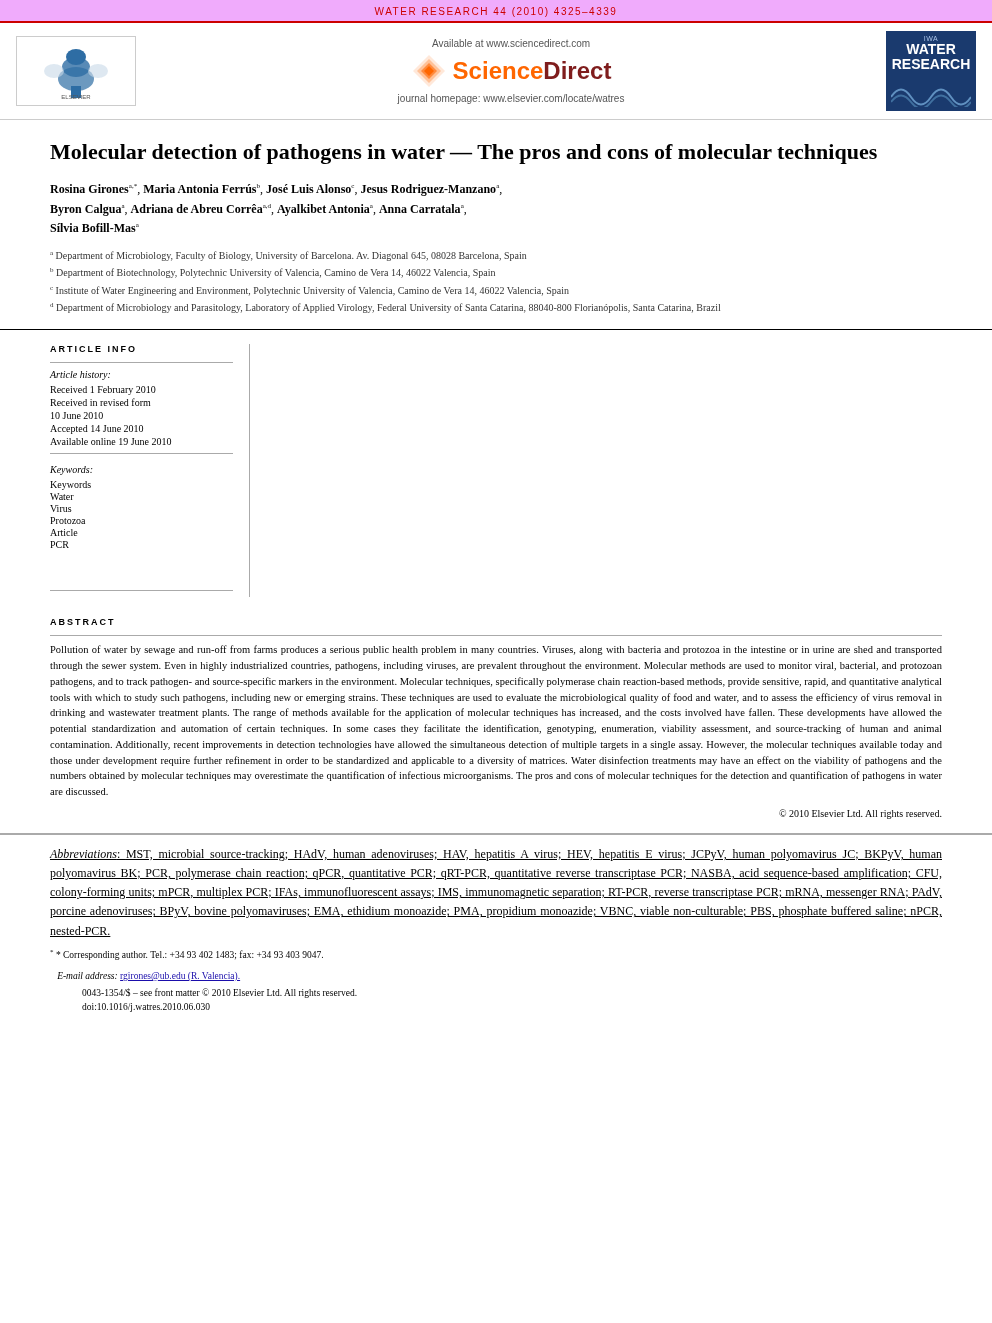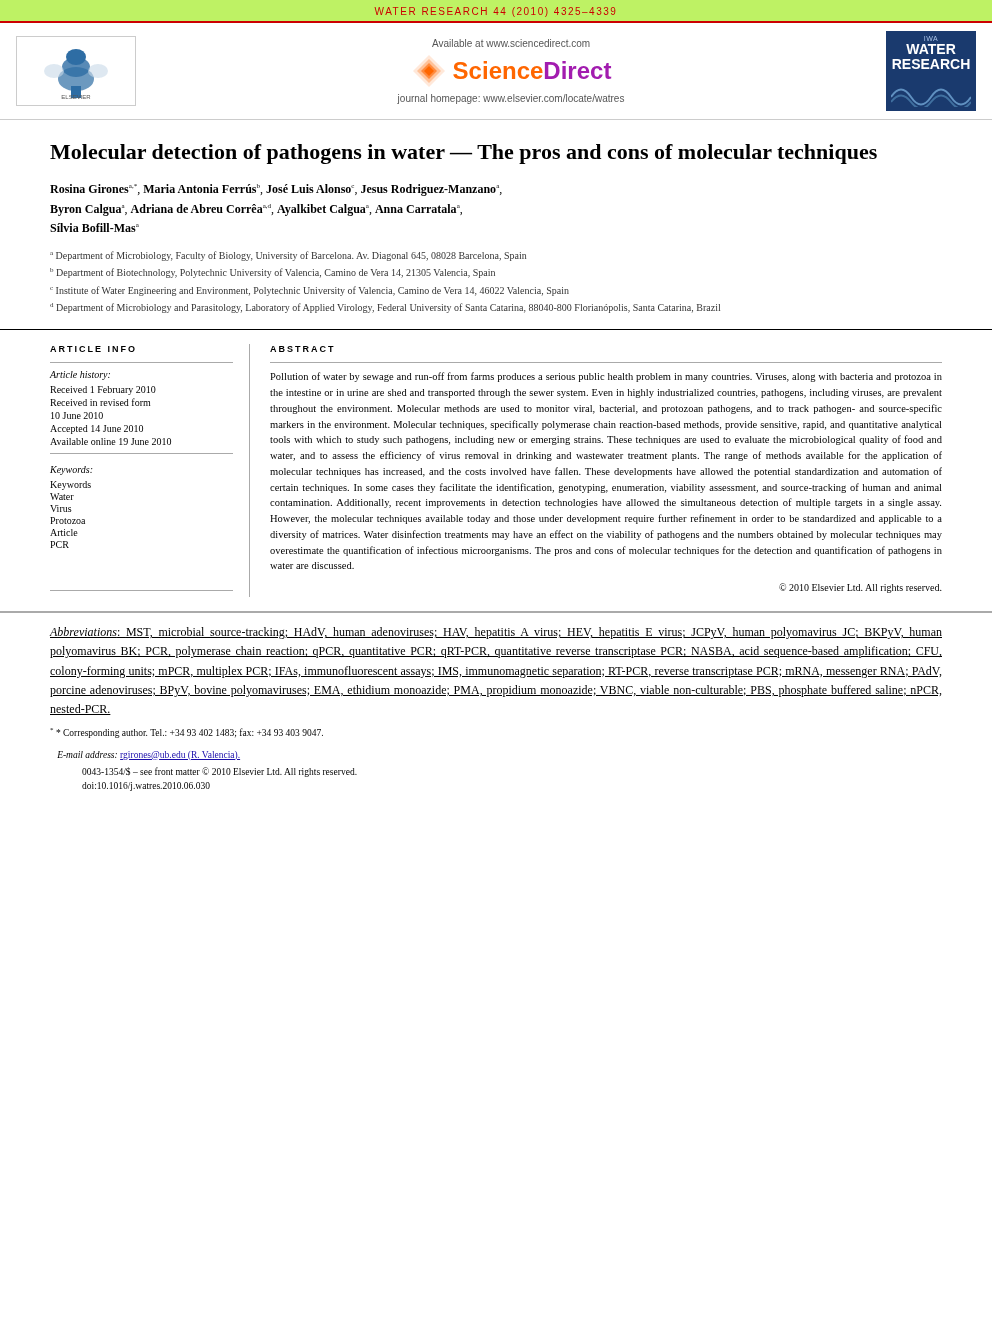--- a/index.html
+++ b/index.html
@@ -7,21 +7,21 @@
       background: #fff;
       font-family: 'Times New Roman', Times, serif;
       font-size: 11px;
       color: #000;
       width: 992px;
       min-height: 1323px;
     }
 
     
     .journal-header-bar {
-      background: #bef264;
+      background: #f0abfc;
       text-align: center;
       padding: 6px 0 4px 0;
       border-bottom: 2px solid #c00;
       font-size: 10px;
       letter-spacing: 1.5px;
       color: #c00;
       font-family: Arial, sans-serif;
       text-transform: uppercase;
     }
 
@@ -133,20 +133,21 @@
     .affil-item {
       margin-bottom: 1px;
     }
 
     
     .two-col-section {
       display: flex;
       padding: 14px 50px 14px 50px;
       gap: 20px;
       border-bottom: 1px solid #aaa;
+      flex-direction: column;
     }
     .left-col {
       width: 200px;
       flex-shrink: 0;
       border-right: 1px solid #aaa;
       padding-right: 16px;
     }
     .right-col {
       flex: 1;
     }
@@ -263,21 +264,21 @@
 
     <div class="sciencedirect-logo">
 
       <svg class="sd-diamond" viewBox="0 0 36 36">
         <polygon points="18,2 34,18 18,34 2,18" fill="#f60" opacity="0.15"></polygon>
         <polygon points="18,6 30,18 18,30 6,18" fill="#f60" opacity="0.3"></polygon>
         <polygon points="18,10 26,18 18,26 10,18" fill="#f60" opacity="0.6"></polygon>
         <polygon points="18,13 23,18 18,23 13,18" fill="#f60"></polygon>
       </svg>
       <div style="font-family:Arial,sans-serif;font-size:24px;font-weight:bold;color:#f60;">
-        <span style="color:#f60;">Science</span><span style="color:#a21caf;text-align:right;">Direct</span>
+        <span style="color:#f60;">Science</span><span style="color:#7f1d1d;text-align:right;">Direct</span>
       </div>
     </div>
 
     <div class="journal-home-text">journal homepage: www.elsevier.com/locate/watres</div>
   </div>
 
   <div class="water-research-badge">
     <div class="wr-badge-top">IWA</div>
     <div class="wr-badge-title">WATER<br>RESEARCH</div>
     <svg class="wr-badge-wave" viewBox="0 0 80 30">
@@ -285,27 +286,27 @@
       <path d="M0,25 Q10,12 20,25 Q30,38 40,25 Q50,12 60,25 Q70,38 80,25" stroke="#4070a0" stroke-width="2" fill="none"></path>
     </svg>
   </div>
 </div>
 
 <div class="article-title-section">
   <div class="article-title">Molecular detection of pathogens in water — The pros and cons of molecular techniques</div>
 
   <div class="authors">
     <span class="author-name">Rosina Girones</span><sup>a,*</sup><span>, </span><span class="author-name">Maria Antonia Ferrús</span><sup>b</sup><span>, </span><span class="author-name">José Luis Alonso</span><sup>c</sup><span>, </span><span class="author-name">Jesus Rodriguez-Manzano</span><sup>a</sup>,<br>
-    <span class="author-name">Byron Calgua</span><sup>a</sup><span>, </span><span class="author-name">Adriana de Abreu Corrêa</span><sup>a,d</sup><span>, </span><span class="author-name">Ayalkibet Calgua</span><sup>a</sup><span>, </span><span class="author-name">Anna Carratala</span><sup>a</sup>,<br>
+    <span class="author-name">Byron Calgua</span><sup>a</sup><span>, </span><span class="author-name">Adriana de Abreu Corrêa</span><sup>a,d</sup><span>, </span><span class="author-name">Ayalkibet Antonia</span><sup>a</sup><span>, </span><span class="author-name">Anna Carratala</span><sup>a</sup>,<br>
     <span class="author-name">Sílvia Bofill-Mas</span><sup>a</sup>
   </div>
 
   <div class="affiliations">
     <div class="affil-item"><sup>a</sup> <span>Department of Microbiology, Faculty of Biology, University of Barcelona. Av. Diagonal 645, 08028 Barcelona, Spain</span></div>
-    <div class="affil-item"><sup>b</sup> <span>Department of Biotechnology, Polytechnic University of Valencia, Camino de Vera 14, 21305 Valencia, Spain</span></div>
+    <div class="affil-item"><sup>b</sup> <span>Department of Biotechnology, Polytechnic University of Valencia, Camino de Vera 14, 46022 Valencia, Spain</span></div>
     <div class="affil-item"><sup>c</sup> <span>Institute of Water Engineering and Environment, Polytechnic University of Valencia, Camino de Vera 14, 46022 Valencia, Spain</span></div>
     <div class="affil-item"><sup>d</sup> <span>Department of Microbiology and Parasitology, Laboratory of Applied Virology, Federal University of Santa Catarina, 88040-800 Florianópolis, Santa Catarina, Brazil</span></div>
   </div>
 </div>
 
 <div class="two-col-section">
 
   <div class="left-col">
     <div class="section-heading">ARTICLE INFO</div>
     <hr class="article-info-divider">

